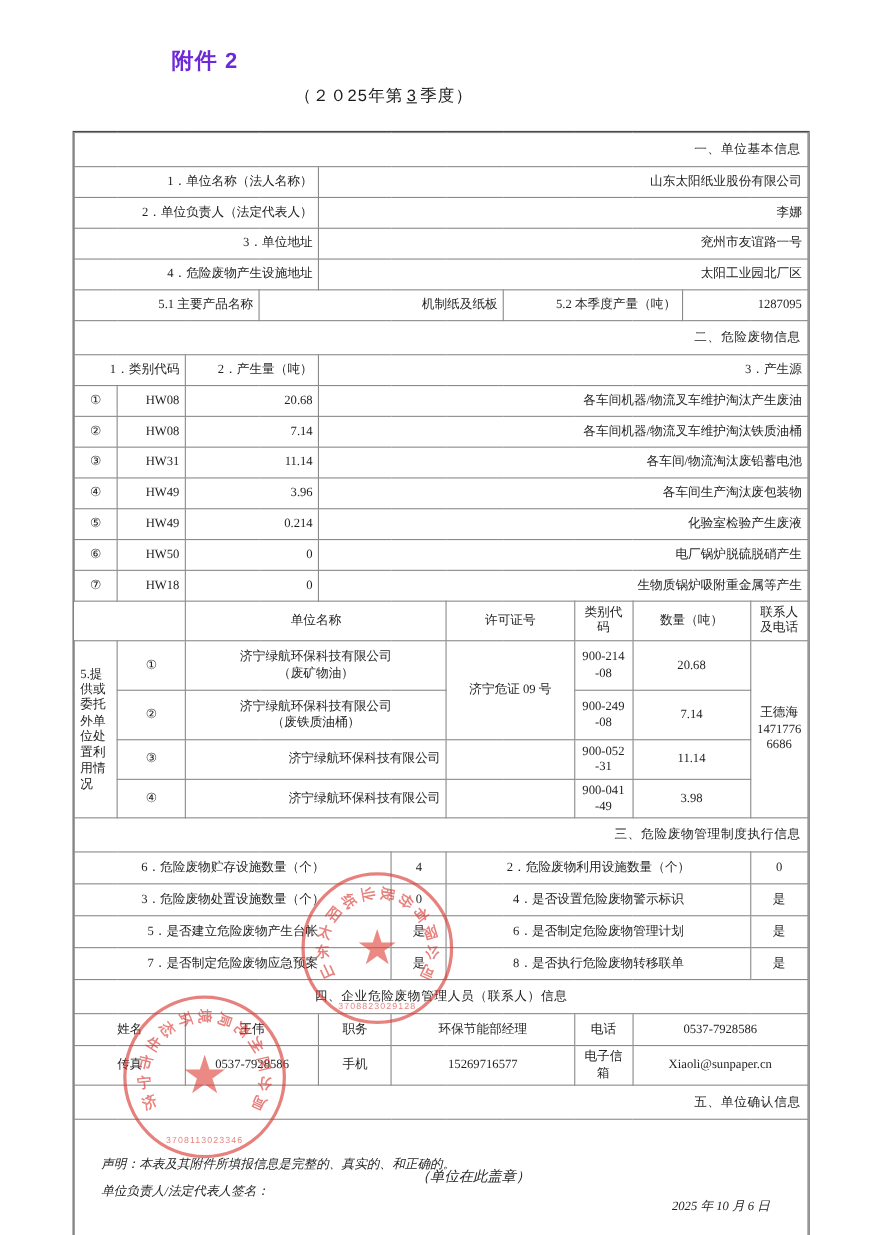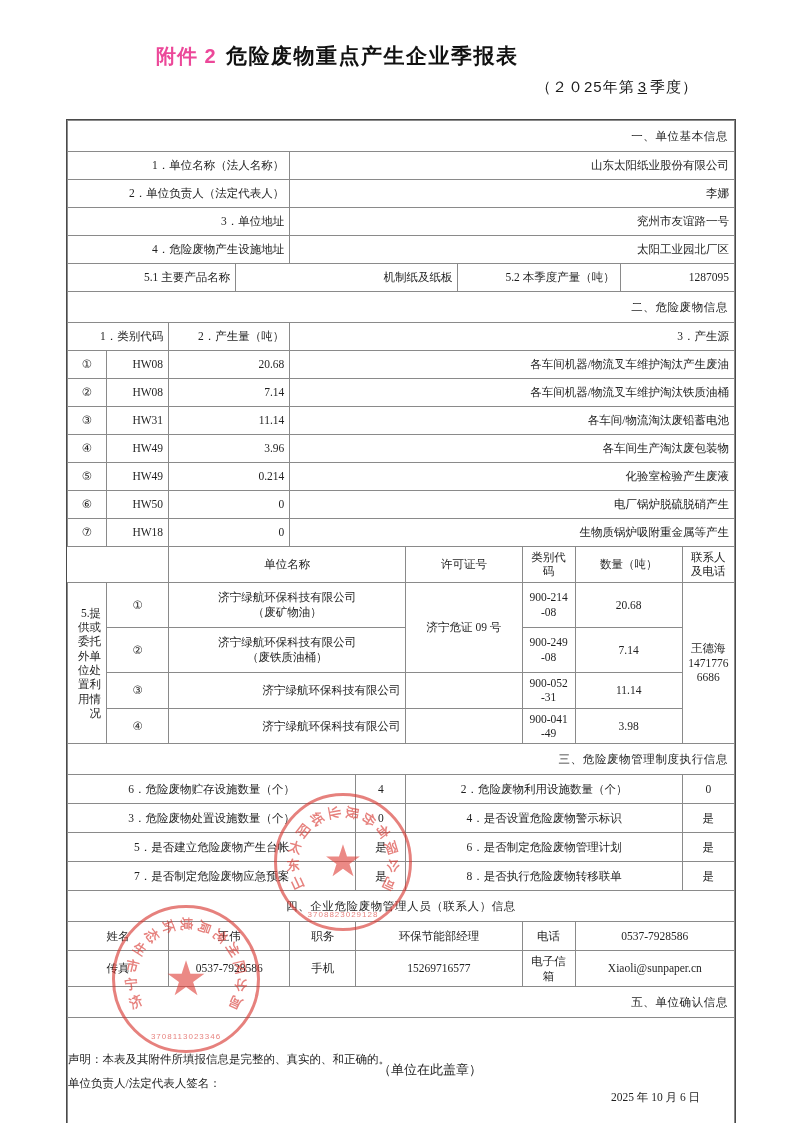--- a/index.html
+++ b/index.html
@@ -27,37 +27,37 @@
     left: 66px; top: 42px;
     width: 670px;
     display: flex;
     align-items: baseline;
   }
   .attach-label {
     font-family: "Liberation Sans", "DejaVu Sans", sans-serif;
     font-weight: bold;
     font-size: 20px;
     letter-spacing: 1px;
-    color: #ec4899;
+    color: #6d28d9;
     width: 160px;
     padding-left: 90px;
     box-sizing: border-box;
   }
   .main-title {
     font-family: "Liberation Sans", "DejaVu Sans", sans-serif;
     font-weight: bold;
     font-size: 21px;
     letter-spacing: 1.5px;
     color: #111;
   }
   .subtitle {
     position: absolute;
     left: 0; top: 78px;
     width: 698px;
-    text-align: right;
+    text-align: center;
     font-size: 15px;
     letter-spacing: 1px;
     color: #1b1b1b;
     font-family: "Liberation Sans", "DejaVu Sans", sans-serif;
   }
   .subtitle .u {
     text-decoration: underline;
     padding: 0 3px;
   }
 
@@ -88,32 +88,33 @@
     font-size: 12.5px;
     letter-spacing: 0.6px;
     padding: 4px 6px !important;
   }
   .ctr { text-align: center; }
   .lft { text-align: right; }
   .h22 { height: 22px; }
   .h21 { height: 21px; }
   .nowrapx { white-space: nowrap; }
   .vtext {
-    text-align: right;
+    text-align: left;
     line-height: 1.5;
     font-size: 11.5px;
   }
   .small { font-size: 11px; }
 
   
   .confirm-cell {
     height: 96px;
     vertical-align: top;
     position: relative;
-    padding: 5px 0 !important;
+    padding: 5px 24px !important;
+    font-style: italic;
   }
   .decl { font-size: 11.5px; margin-bottom: 0; }
   .sign { font-size: 11.5px; margin-top: 9px; }
   .stamp-hint {
     position: absolute;
     left: 310px;
     top: 44px;
     font-size: 13px;
     color: #1f1f1f;
   }
@@ -176,21 +177,20 @@
     color: #d8352f;
   }
 </style>
 </head>
 <body>
 
 <div class="page">
 
   <div class="title-row">
     <div class="attach-label">附件 2</div>
-    <div class="main-title">危险废物重点产生企业季报表</div>
   </div>
   <div class="subtitle">
     <span>（２０25年第</span><span class="u">3</span><span>季度）</span>
   </div>
 
   <div class="frame">
     <table class="t">
       <colgroup>
         <col style="width:39px">
         <col style="width:62px">

